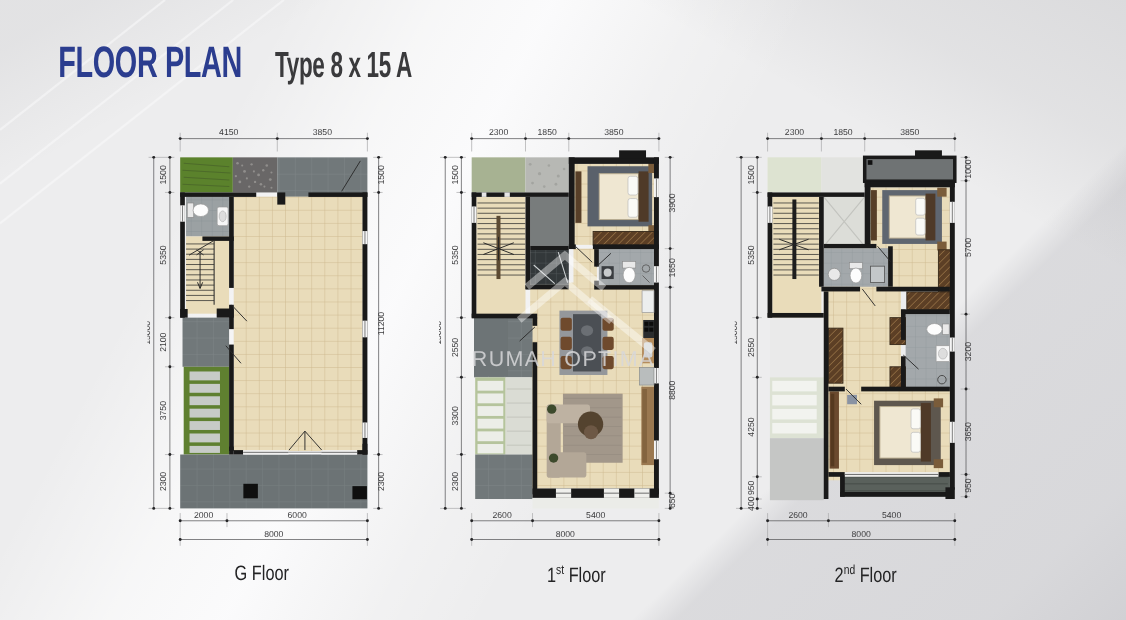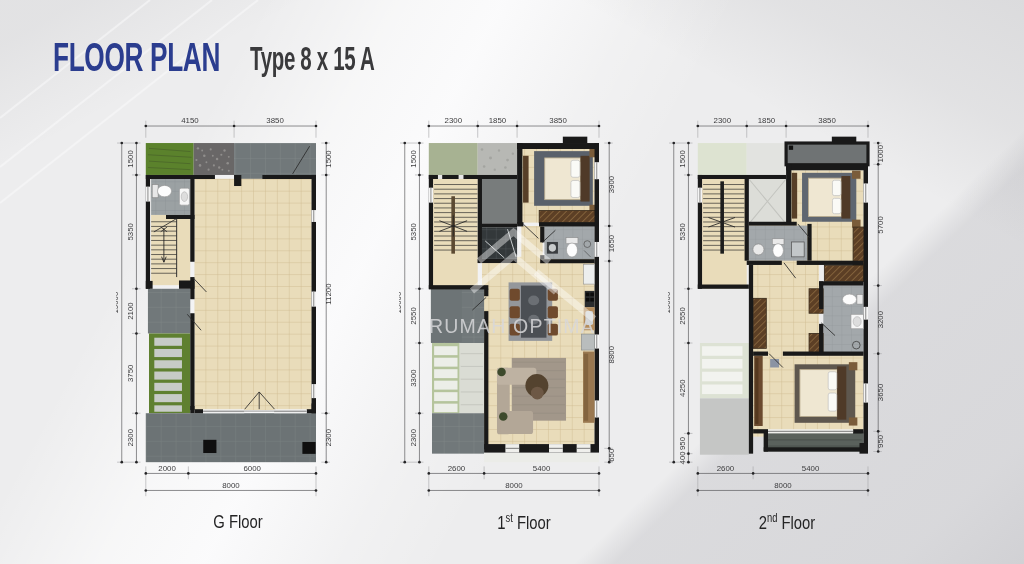--- a/index.html
+++ b/index.html
@@ -31,21 +31,21 @@
 </div>
 
 <div class="abs" style="left:53px;top:42px;width:300px;height:34px;
      font-size:40px;font-weight:bold;color:#2b3d8f;letter-spacing:-0.5px;
      transform:scaleX(0.655);transform-origin:left top;line-height:30px;">FLOOR PLAN</div>
 
 <div class="abs" style="left:250px;top:46px;width:220px;height:30px;
      font-size:33px;font-weight:bold;color:#3a3a3c;letter-spacing:-0.5px;
      transform:scaleX(0.62);transform-origin:left top;line-height:26px;">Type 8 x 15 A</div>
 
-<div class="abs" id="planG" style="left:116px;top:109px;">
+<div class="abs" id="planG" style="left:134px;top:109px;">
 <svg width="229.8" height="402.1" viewBox="-1400 -1600 10800 18900">
 <defs>
  <pattern id="gtile" width="560" height="560" patternUnits="userSpaceOnUse">
    <rect width="560" height="560" fill="#e9dcba"></rect>
    <path d="M560 0H0V560" fill="none" stroke="#cdb98e" stroke-width="40"></path>
  </pattern>
  <pattern id="gpave" width="700" height="700" patternUnits="userSpaceOnUse">
    <rect width="700" height="700" fill="#71787a"></rect>
    <path d="M700 0H0V700" fill="none" stroke="#7f8687" stroke-width="40"></path>
  </pattern>

